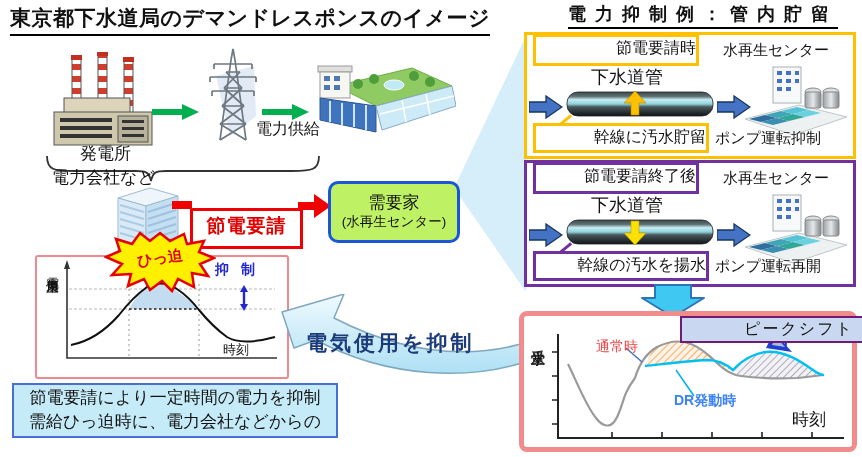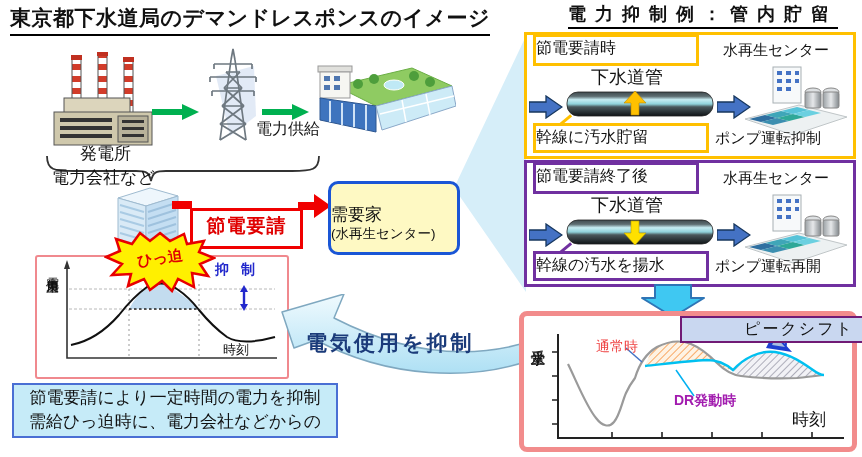--- a/index.html
+++ b/index.html
@@ -5,25 +5,25 @@
   html,body{margin:0;padding:0;background:#fff;}
   .stage{position:relative;width:862px;height:457px;background:#fff;overflow:hidden;
          font-family:Liberation Sans, sans-serif;color:#111;}
   .abs{position:absolute;}
   .vtext{writing-mode:vertical-rl;text-orientation:upright;letter-spacing:1px;}
   .title-main{font-size:21px;font-weight:bold;border-bottom:2.5px solid #000;padding-bottom:2px;letter-spacing:0.5px;}
   .title-right{font-size:18px;font-weight:bold;letter-spacing:9px;border-bottom:2px solid #000;padding-bottom:1px;white-space:nowrap;}
   .lbl{white-space:nowrap;}
   .redbox{border:3px solid #f00000;background:#fff;color:#e00000;font-weight:bold;
           font-size:19px;line-height:29px;text-align:center;letter-spacing:1px;margin-top:20px;}
-  .consumer{border:3px solid #1a56d6;background:#fef9c3;border-radius:10px;padding-top:20px;}
+  .consumer{border:3px solid #1a56d6;background:#bef264;border-radius:10px;text-align:center;padding-top:8px;}
   .panel{background:#fff;}
   .p-yellow{border:3px solid #ffc000;}
   .p-purple{border:3px solid #7030a0;}
-  .inbox{background:#fff;text-align:left;white-space:nowrap;}
+  .inbox{background:#fff;text-align:right;white-space:nowrap;}
   .chartL{border:2px solid #f0898e;border-radius:3px;background:#fff;}
   .chartR{border:5px solid #f28c8c;border-radius:8px;background:#fff;}
   .notebox{border:2px solid #4a6fd4;background:#c6ebf8;text-align:center;font-size:17px;line-height:24px;padding-top:1px;}
   .peakshift{background:#c9d7f0;border:2px solid #701a75;font-size:16px;line-height:22px;text-align:center;letter-spacing:2px;padding-left:40px;}
   .burst-txt{color:#e00000;font-weight:bold;font-size:15px;transform:rotate(-8deg);text-align:center;}
   .suppress{color:#2228cc;font-weight:bold;font-size:14px;letter-spacing:4px;white-space:nowrap;}
   .swoosh-lbl{color:#1b3b7a;font-weight:bold;font-size:21px;letter-spacing:3px;white-space:nowrap;}
 </style>
 </head>
 <body>
@@ -304,17 +304,17 @@
       <polygon points="252,19 261,29 248,27" fill="#a9bee0"></polygon>
       <path d="M34,16 L34,120 L320,120" stroke="#222" stroke-width="2" fill="none"></path>
       <path d="M28,34 L34,34 M28,58 L34,58 M28,82 L34,82 M28,106 L34,106" stroke="#222" stroke-width="1.6"></path>
       <path d="M88,114 L88,120 M138,114 L138,120 M188,114 L188,120 M238,114 L238,120 M288,114 L288,120" stroke="#222" stroke-width="1.6"></path>
     </svg>
     <div class="abs peakshift" style="left:156px;top:0;width:154px;height:23px">
       <span>ピークシフト</span>
     </div>
     <div class="abs vtext lbl" style="left:6px;top:22px;font-size:15px;line-height:17px">受水量</div>
     <div class="abs lbl" style="left:72px;top:22px;font-size:14px;color:#ef4444">通常時</div>
-    <div class="abs lbl" style="left:150px;top:76px;font-size:14px;font-weight:bold;color:#a21caf">DR発動時</div>
+    <div class="abs lbl" style="left:150px;top:76px;font-size:14px;font-weight:bold;color:#3b82f6">DR発動時</div>
     <div class="abs lbl" style="left:268px;top:92px;font-size:17px">時刻</div>
   </div>
 
 </div>
 
 </body></html>

